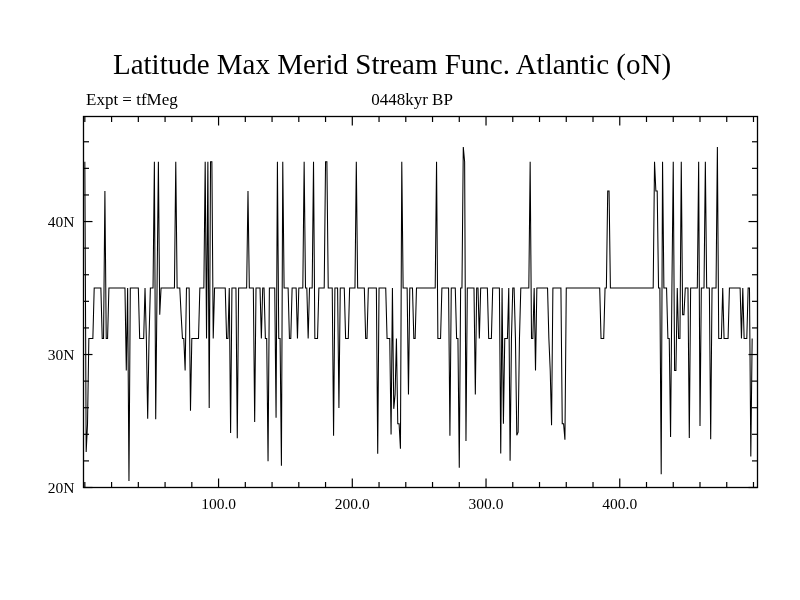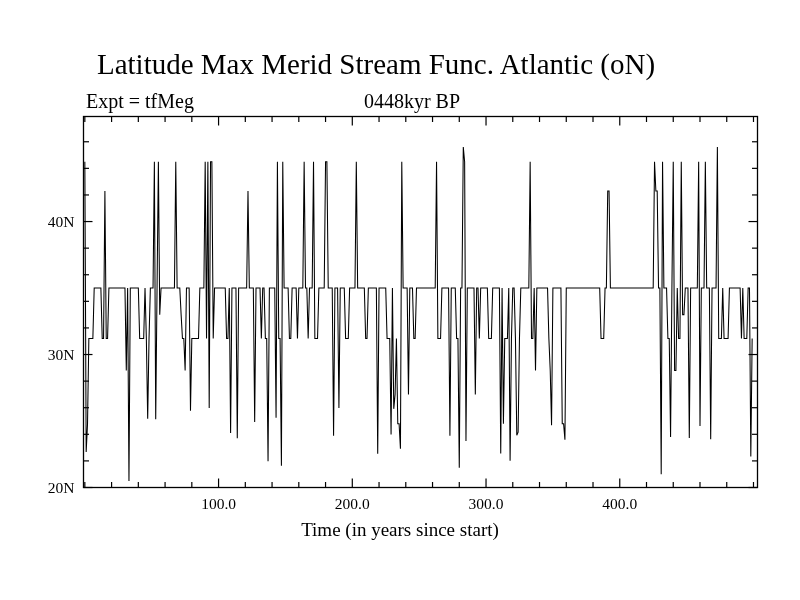--- a/index.html
+++ b/index.html
@@ -24,26 +24,27 @@
   .title-main {
     position: absolute;
     left: 0;
     top: 48px;
     width: 752px;
     text-align: center;
     font-size: 29px;
     font-weight: normal;
     letter-spacing: 0px;
     white-space: nowrap;
+    padding-left: 16px;
   }
   .subrow {
     position: absolute;
     top: 90px;
     height: 20px;
-    font-size: 20px;
+    font-size: 17px;
     white-space: nowrap;
   }
   .sub-left  { left: 86px; }
   .sub-mid   { left: 12px; width: 800px; text-align: center; }
   .sub-right { right: 42px; }
 
   #plot-svg {
     position: absolute;
     left: 0;
     top: 0;
@@ -165,15 +166,14 @@
         <text x="619.7579365079365" y="508.5" text-anchor="middle" class="axis-label">400.0</text>
         <text x="74.5" y="493" text-anchor="end" class="axis-label">20N</text>
         <text x="74.5" y="360.02508960573476" text-anchor="end" class="axis-label">30N</text>
         <text x="74.5" y="227.05017921146953" text-anchor="end" class="axis-label">40N</text>
       </g>
 
     <path id="data-line" fill="none" stroke="#000000" stroke-width="1.05" stroke-linejoin="miter" stroke-linecap="butt" d="M84.84 161.71L86.17 452.02L87.51 424.34L88.85 338.57L90.19 338.57L91.52 338.57L92.86 338.57L94.20 288.04L95.54 288.04L96.87 288.04L98.21 288.04L99.55 288.04L100.88 288.04L102.22 338.57L103.56 338.57L104.90 190.97L106.23 338.57L107.57 338.57L108.91 288.04L110.25 288.04L111.58 288.04L112.92 288.04L114.26 288.04L115.60 288.04L116.93 288.04L118.27 288.04L119.61 288.04L120.94 288.04L122.28 288.04L123.62 288.04L124.96 288.04L126.29 370.48L127.63 288.04L128.97 481.10L130.31 288.04L131.64 288.04L132.98 288.04L134.32 288.04L135.65 288.04L136.99 288.04L138.33 288.04L139.67 338.57L141.00 338.57L142.34 338.57L143.68 338.57L145.02 288.04L146.35 338.57L147.69 418.80L149.03 338.57L150.37 288.04L151.70 288.04L153.04 288.04L154.38 161.71L155.71 419.35L157.05 288.04L158.39 161.71L159.73 314.63L161.06 288.04L162.40 288.04L163.74 288.04L165.08 288.04L166.41 288.04L167.75 288.04L169.09 288.04L170.42 288.04L171.76 288.04L173.10 288.04L174.44 288.04L175.77 161.71L177.11 288.04L178.45 288.04L179.79 288.04L181.12 314.63L182.46 338.57L183.80 338.57L185.13 370.48L186.47 288.04L187.81 288.04L189.15 288.04L190.48 410.68L191.82 338.57L193.16 338.57L194.50 338.57L195.83 338.57L197.17 338.57L198.51 338.57L199.85 288.04L201.18 288.04L202.52 288.04L203.86 288.04L205.19 161.71L206.53 338.57L207.87 161.71L209.21 407.93L210.54 161.71L211.88 161.71L213.22 338.57L214.56 288.04L215.89 288.04L217.23 288.04L218.57 288.04L219.90 288.04L221.24 288.04L222.58 288.04L223.92 288.04L225.25 288.04L226.59 338.57L227.93 338.57L229.27 288.04L230.60 432.88L231.94 288.04L233.28 288.04L234.62 288.04L235.95 288.04L237.29 438.36L238.63 288.04L239.96 288.04L241.30 288.04L242.64 288.04L243.98 288.04L245.31 288.04L246.65 288.04L247.99 190.97L249.33 288.04L250.66 288.04L252.00 288.04L253.34 288.04L254.67 422.00L256.01 288.04L257.35 288.04L258.69 288.04L260.02 288.04L261.36 338.57L262.70 288.04L264.04 288.04L265.37 338.57L266.71 338.57L268.05 461.17L269.38 288.04L270.72 288.04L272.06 288.04L273.40 288.04L274.73 288.04L276.07 417.70L277.41 161.71L278.75 338.57L280.08 338.57L281.42 465.68L282.76 161.71L284.10 288.04L285.43 288.04L286.77 288.04L288.11 288.04L289.44 338.57L290.78 338.57L292.12 288.04L293.46 288.04L294.79 288.04L296.13 288.04L297.47 338.57L298.81 288.04L300.14 288.04L301.48 288.04L302.82 288.04L304.15 161.71L305.49 288.04L306.83 288.04L308.17 338.57L309.50 288.04L310.84 288.04L312.18 288.04L313.52 161.71L314.85 338.57L316.19 338.57L317.53 338.57L318.87 288.04L320.20 288.04L321.54 288.04L322.88 288.04L324.21 288.04L325.55 161.71L326.89 161.71L328.23 288.04L329.56 288.04L330.90 288.04L332.24 288.04L333.58 435.82L334.91 288.04L336.25 288.04L337.59 288.04L338.92 407.89L340.26 288.04L341.60 288.04L342.94 288.04L344.27 288.04L345.61 338.57L346.95 338.57L348.29 338.57L349.62 288.04L350.96 288.04L352.30 288.04L353.63 288.04L354.97 288.04L356.31 161.71L357.65 288.04L358.98 288.04L360.32 288.04L361.66 288.04L363.00 288.04L364.33 288.04L365.67 338.57L367.01 338.57L368.35 288.04L369.68 288.04L371.02 288.04L372.36 288.04L373.69 288.04L375.03 288.04L376.37 288.04L377.71 453.83L379.04 288.04L380.38 288.04L381.72 288.04L383.06 288.04L384.39 288.04L385.73 288.04L387.07 338.57L388.40 338.57L389.74 338.57L391.08 434.47L392.42 288.04L393.75 408.86L395.09 394.42L396.43 338.57L397.77 423.67L399.10 423.67L400.44 448.83L401.78 161.71L403.12 288.04L404.45 288.04L405.79 288.04L407.13 288.04L408.46 394.42L409.80 288.04L411.14 288.04L412.48 288.04L413.81 338.57L415.15 338.57L416.49 288.04L417.83 288.04L419.16 288.04L420.50 288.04L421.84 288.04L423.17 288.04L424.51 288.04L425.85 288.04L427.19 288.04L428.52 288.04L429.86 288.04L431.20 288.04L432.54 288.04L433.87 288.04L435.21 288.04L436.55 161.71L437.88 338.57L439.22 338.57L440.56 338.57L441.90 288.04L443.23 288.04L444.57 288.04L445.91 288.04L447.25 288.04L448.58 288.04L449.92 435.83L451.26 288.04L452.60 288.04L453.93 288.04L455.27 288.04L456.61 338.57L457.94 338.57L459.28 467.76L460.62 288.04L461.96 288.04L463.29 147.08L464.63 161.71L465.97 441.03L467.31 288.04L468.64 288.04L469.98 288.04L471.32 288.04L472.65 288.04L473.99 288.04L475.33 394.42L476.67 288.04L478.00 288.04L479.34 338.57L480.68 288.04L482.02 288.04L483.35 288.04L484.69 288.04L486.03 288.04L487.37 288.04L488.70 338.57L490.04 338.57L491.38 338.57L492.71 288.04L494.05 288.04L495.39 288.04L496.73 288.04L498.06 288.04L499.40 288.04L500.74 453.62L502.08 288.04L503.41 423.67L504.75 338.57L506.09 338.57L507.42 338.57L508.76 288.04L510.10 460.79L511.44 338.57L512.77 288.04L514.11 288.04L515.45 338.57L516.79 435.31L518.12 432.15L519.46 338.57L520.80 288.04L522.13 288.04L523.47 288.04L524.81 288.04L526.15 288.04L527.48 288.04L528.82 288.04L530.16 161.71L531.50 338.57L532.83 338.57L534.17 288.04L535.51 370.48L536.85 288.04L538.18 288.04L539.52 288.04L540.86 288.04L542.19 288.04L543.53 288.04L544.87 288.04L546.21 288.04L547.54 288.04L548.88 338.57L550.22 370.48L551.56 425.20L552.89 288.04L554.23 288.04L555.57 288.04L556.90 288.04L558.24 288.04L559.58 288.04L560.92 288.04L562.25 423.67L563.59 423.67L564.93 439.68L566.27 288.04L567.60 288.04L568.94 288.04L570.28 288.04L571.62 288.04L572.95 288.04L574.29 288.04L575.63 288.04L576.96 288.04L578.30 288.04L579.64 288.04L580.98 288.04L582.31 288.04L583.65 288.04L584.99 288.04L586.33 288.04L587.66 288.04L589.00 288.04L590.34 288.04L591.67 288.04L593.01 288.04L594.35 288.04L595.69 288.04L597.02 288.04L598.36 288.04L599.70 288.04L601.04 338.57L602.37 338.57L603.71 338.57L605.05 288.04L606.38 288.04L607.72 190.97L609.06 190.97L610.40 288.04L611.73 288.04L613.07 288.04L614.41 288.04L615.75 288.04L617.08 288.04L618.42 288.04L619.76 288.04L621.10 288.04L622.43 288.04L623.77 288.04L625.11 288.04L626.44 288.04L627.78 288.04L629.12 288.04L630.46 288.04L631.79 288.04L633.13 288.04L634.47 288.04L635.81 288.04L637.14 288.04L638.48 288.04L639.82 288.04L641.15 288.04L642.49 288.04L643.83 288.04L645.17 288.04L646.50 288.04L647.84 288.04L649.18 288.04L650.52 288.04L651.85 288.04L653.19 288.04L654.53 161.71L655.87 190.97L657.20 190.97L658.54 288.04L659.88 288.04L661.21 474.13L662.55 161.71L663.89 288.04L665.23 288.04L666.56 288.04L667.90 338.57L669.24 338.57L670.58 436.98L671.91 288.04L673.25 161.71L674.59 370.48L675.92 370.48L677.26 288.04L678.60 338.57L679.94 338.57L681.27 161.71L682.61 314.63L683.95 314.63L685.29 288.04L686.62 288.04L687.96 288.04L689.30 438.12L690.63 288.04L691.97 288.04L693.31 288.04L694.65 288.04L695.98 288.04L697.32 288.04L698.66 161.71L700.00 426.05L701.33 288.04L702.67 288.04L704.01 288.04L705.35 161.71L706.68 288.04L708.02 288.04L709.36 288.04L710.69 439.20L712.03 288.04L713.37 288.04L714.71 288.04L716.04 288.04L717.38 147.08L718.72 338.57L720.06 338.57L721.39 338.57L722.73 288.04L724.07 338.57L725.40 338.57L726.74 338.57L728.08 338.57L729.42 288.04L730.75 288.04L732.09 288.04L733.43 288.04L734.77 288.04L736.10 288.04L737.44 288.04L738.78 288.04L740.12 288.04L741.45 338.57L742.79 288.04L744.13 338.57L745.46 338.57L746.80 338.57L748.14 288.04L749.48 288.04L750.81 456.55L752.15 338.57"></path>
   <rect id="plot-frame" x="83.5" y="116.5" width="674" height="371" fill="none" stroke="#000000" stroke-width="1.3"></rect>
     </svg>
 
-  <div class="xaxis-title">Time (in years since start)</div>
 
 </div>
 
 </body></html>

